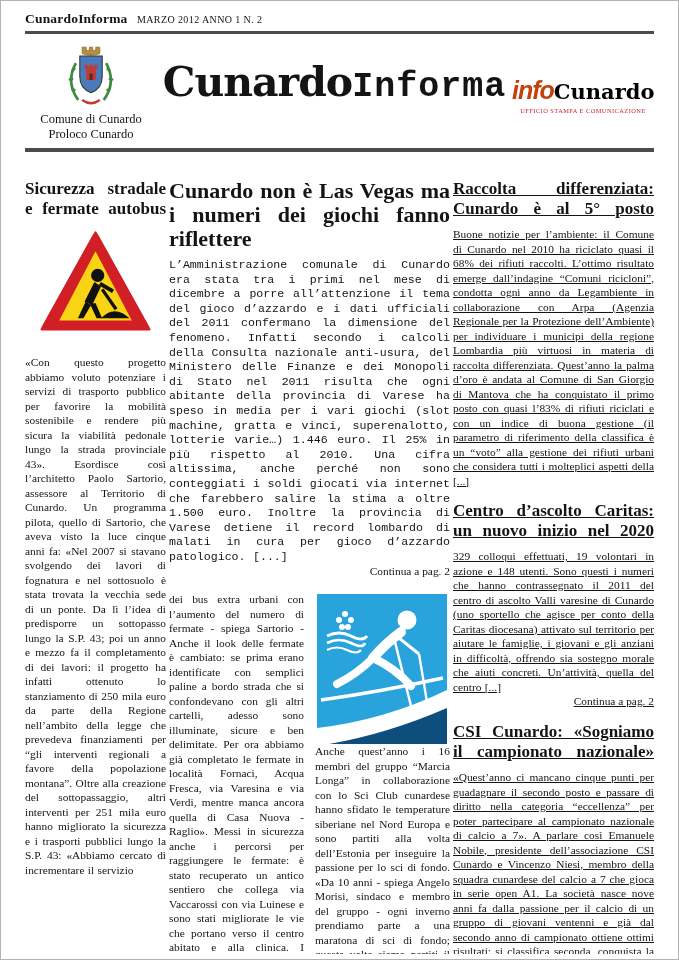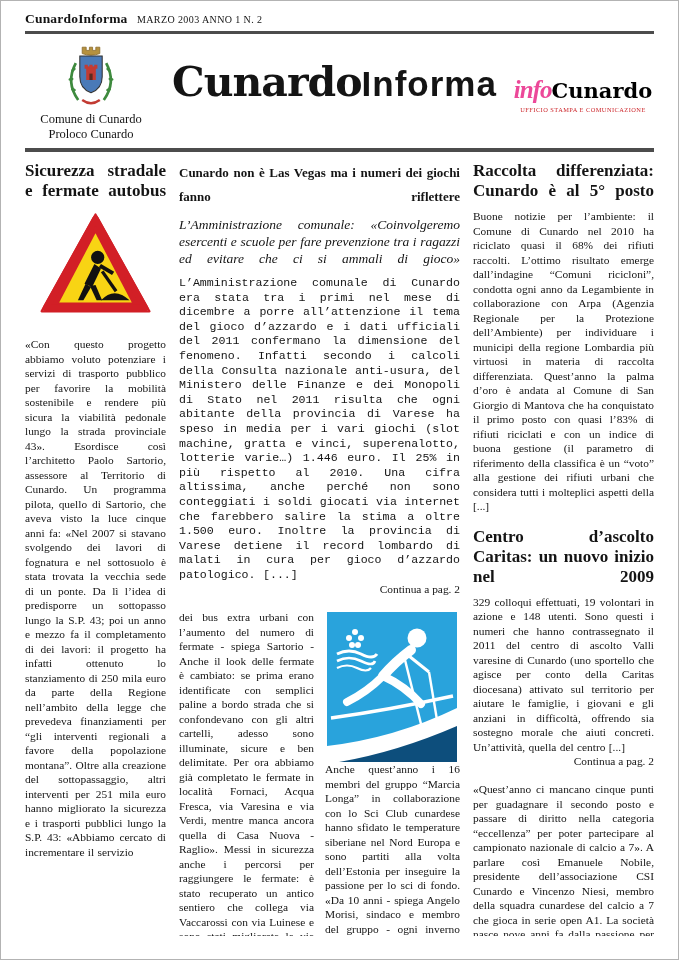--- a/index.html
+++ b/index.html
@@ -22,34 +22,34 @@
   .rule{height:3px;background:#4c4c4c;margin-top:3px;}
   .rule.thick{height:4px;margin-top:0;}
   
   .masthead{display:flex;align-items:flex-start;padding:8px 0 6px 0;}
   .org{width:132px;text-align:center;flex:none;}
   .org svg{display:block;margin:2px auto 4px auto;}
   .org-line{font-size:12.5px;line-height:15px;}
   .mast-center{flex:1;text-align:center;padding-top:16px;min-width:0;}
   .mast-title{white-space:nowrap;}
   .mast-title .t1{font-family:"DejaVu Serif",serif;font-weight:bold;font-size:41px;letter-spacing:-1px;}
-  .mast-title .t2{font-family:Liberation Sans, sans-serif;font-weight:bold;font-size:35px;letter-spacing:1px;}
+  .mast-title .t2{font-family:Liberation Mono, monospace;font-weight:bold;font-size:35px;letter-spacing:1px;}
   .tagline{font-style:italic;font-size:15.5px;margin-top:12px;white-space:nowrap;}
   .press{width:142px;flex:none;text-align:center;padding-top:34px;}
-  .press .p1{font-family:Liberation Serif, serif;font-style:italic;font-weight:bold;font-size:25px;color:#ec4899;letter-spacing:-1px;}
+  .press .p1{font-family:Liberation Sans, sans-serif;font-style:italic;font-weight:bold;font-size:25px;color:#c2410c;letter-spacing:-1px;}
   .press .p2{font-family:"DejaVu Serif",serif;font-weight:bold;font-size:21px;color:#000;}
   .press .psub{font-size:6.4px;color:#cc2429;letter-spacing:.45px;margin-top:2px;white-space:nowrap;}
   
-  .columns{display:flex;gap:13px;margin-top:9px;height:775px;overflow:hidden;}
+  .columns{display:flex;gap:3px;margin-top:27px;height:775px;overflow:hidden;}
   .col{overflow:hidden;}
   .col1{width:141px;flex:none;}
   .col2{width:281px;flex:none;}
-  .col3{flex:1;min-width:0;}
+  .col3{flex:1;min-width:0;text-decoration:underline;}
   h2.headline{margin:0 0 8px 0;font-size:17px;line-height:20px;text-align:justify;text-align-last:justify;font-weight:bold;}
-  .col2 h2.headline{font-size:13px;line-height:24px;margin-bottom:7px;}
+  .col2 h2.headline{font-size:22px;line-height:24px;margin-bottom:7px;}
   h3.headline{margin:0 0 5px 0;font-size:16.5px;line-height:19px;text-align:justify;text-align-last:justify;font-weight:bold;}
   .standfirst{font-style:italic;font-size:12px;line-height:15.5px;text-align:justify;text-align-last:justify;margin:0 0 12px 0;}
   .col2 .standfirst{font-size:13.5px;line-height:17px;margin-bottom:9px;}
   .body-text{font-size:11.4px;line-height:14.5px;text-align:justify;margin:0;word-spacing:.5px;}
   .col2 .main-body{font-size:11.6px;line-height:14.6px;font-family:Liberation Mono, monospace;}
   .continua{display:block;text-align:right;font-size:11.4px;line-height:15px;}
   .subcols{display:flex;gap:11px;margin-top:13px;}
   .subcol{flex:1;min-width:0;overflow:hidden;}
   .sign-wrap{text-align:center;margin:6px 0 14px 0;}
   .caption{font-style:italic;font-size:11.6px;line-height:14.8px;text-align:justify;text-align-last:justify;margin:7px 0 6px 0;}
@@ -57,21 +57,21 @@
   .logo-wrap{margin-top:2px;}
   .logo-wrap svg{display:block;}
 </style>
 </head>
 <body>
 
 <div class="page">
 
   <div class="topbar">
     <span class="tb-title">CunardoInforma</span>
-    <span class="tb-issue">MARZO 2003 ANNO 1 N. 2</span>
+    <span class="tb-issue">MARZO 2012 ANNO 1 N. 2</span>
   </div>
   <div class="rule"></div>
 
   <header class="masthead">
     <div class="org">
       <svg width="58" height="64" viewBox="0 0 70 80">
         <path d="M24 4 h5 v4 h4 v-4 h4 v4 h4 v-4 h5 v8 q-11 4 -22 0 z" fill="#b5913f" stroke="#8a6a28" stroke-width="1"></path>
         <path d="M21 15 h28 v26 q0 15 -14 20 q-14 -5 -14 -20 z" fill="#4a7ab8" stroke="#333" stroke-width="1.3"></path>
         <rect x="29" y="28" width="12" height="17" fill="#c23b33"></rect>
         <path d="M27 26 h4 v3 h2 v-3 h4 v3 h2 v-3 h4 v5 h-16 z" fill="#c23b33"></path>
@@ -118,21 +118,20 @@
             <path d="M60 83 Q 72 70 86 83 Z" fill="#111"></path>
           </svg>
         </div>
         <p class="body-text">«Con questo progetto abbiamo voluto potenziare i servizi di trasporto pubblico per favorire la mobilità sostenibile e rendere più sicura la viabilità pedonale lungo la strada provinciale 43». Esordisce così l’architetto Paolo Sartorio, assessore al Territorio di Cunardo. Un programma pilota, quello di Sartorio, che aveva visto la luce cinque anni fa: «Nel 2007 si stavano svolgendo dei lavori di fognatura e nel sottosuolo è stata trovata la vecchia sede di un ponte. Da lì l’idea di predisporre un sottopasso lungo la S.P. 43; poi un anno e mezzo fa il completamento di dei lavori: il progetto ha infatti ottenuto lo stanziamento di 250 mila euro da parte della Regione nell’ambito della legge che prevedeva finanziamenti per “gli interventi regionali a favore della popolazione montana”. Oltre alla creazione del sottopassaggio, altri interventi per 251 mila euro hanno migliorato la sicurezza e i trasporti pubblici lungo la S.P. 43: «Abbiamo cercato di incrementare il servizio</p>
       </article>
     </section>
 
     <section class="col col2">
       <article>
         <h2 class="headline">Cunardo non è Las Vegas ma i numeri dei giochi fanno riflettere</h2>
-        <p class="standfirst">L’Amministrazione comunale: «Coinvolgeremo esercenti e scuole per fare prevenzione tra i ragazzi ed evitare che ci si ammali di gioco»</p>
         <p class="body-text main-body">L’Amministrazione comunale di Cunardo era stata tra i primi nel mese di dicembre a porre all’attenzione il tema del gioco d’azzardo e i dati ufficiali del 2011 confermano la dimensione del fenomeno. Infatti secondo i calcoli della Consulta nazionale anti-usura, del Ministero delle Finanze e dei Monopoli di Stato nel 2011 risulta che ogni abitante della provincia di Varese ha speso in media per i vari giochi (slot machine, gratta e vinci, superenalotto, lotterie varie…) 1.446 euro. Il 25% in più rispetto al 2010. Una cifra altissima, anche perché non sono conteggiati i soldi giocati via internet che farebbero salire la stima a oltre 1.500 euro. Inoltre la provincia di Varese detiene il record lombardo di malati in cura per gioco d’azzardo patologico. [...]</p>
         <span class="continua">Continua a pag. 2</span>
       </article>
       <div class="subcols">
         <div class="subcol">
           <p class="body-text">dei bus extra urbani con l’aumento del numero di fermate - spiega Sartorio - Anche il look delle fermate è cambiato: se prima erano identificate con semplici paline a bordo strada che si confondevano con gli altri cartelli, adesso sono illuminate, sicure e ben delimitate. Per ora abbiamo già completato le fermate in località Fornaci, Acqua Fresca, via Varesina e via Verdi, mentre manca ancora quella di Casa Nuova - Raglio». Messi in sicurezza anche i percorsi per raggiungere le fermate: è stato recuperato un antico sentiero che collega via Vaccarossi con via Luinese e sono stati migliorate le vie che portano verso il centro abitato e alla clinica. I percorsi sono già agibili mentre per la fermata di via Verdi bisognerà attendere la metà di marzo: per quella data è prevista l’ispezione dell’ufficio provinciale dei trasporti per la messa in esercizio effettiva.</p>
         </div>
         <div class="subcol">
           <article>
             <div class="logo-wrap">
@@ -163,24 +162,25 @@
         </div>
       </div>
     </section>
 
     <section class="col col3">
       <article class="art-block">
         <h2 class="headline">Raccolta differenziata: Cunardo è al 5° posto</h2>
         <p class="body-text">Buone notizie per l’ambiente: il Comune di Cunardo nel 2010 ha riciclato quasi il 68% dei rifiuti raccolti. L’ottimo risultato emerge dall’indagine “Comuni ricicloni”, condotta ogni anno da Legambiente in collaborazione con Arpa (Agenzia Regionale per la Protezione dell’Ambiente) per individuare i municipi della regione Lombardia più virtuosi in materia di raccolta differenziata. Quest’anno la palma d’oro è andata al Comune di San Giorgio di Mantova che ha conquistato il primo posto con quasi l’83% di rifiuti riciclati e con un indice di buona gestione (il parametro di riferimento della classifica è un “voto” alla gestione dei rifiuti urbani che considera tutti i molteplici aspetti della [...]</p>
       </article>
       <article class="art-block">
-        <h2 class="headline">Centro d’ascolto Caritas: un nuovo inizio nel 2009</h2>
+        <h2 class="headline">Centro d’ascolto Caritas: un nuovo inizio nel 2020</h2>
         <p class="body-text">329 colloqui effettuati, 19 volontari in azione e 148 utenti. Sono questi i numeri che hanno contrassegnato il 2011 del centro di ascolto Valli varesine di Cunardo (uno sportello che agisce per conto della Caritas diocesana) attivato sul territorio per aiutare le famiglie, i giovani e gli anziani in difficoltà, offrendo sia sostegno morale che aiuti concreti. Un’attività, quella del centro [...]</p>
         <span class="continua">Continua a pag. 2</span>
       </article>
       <article class="art-block">
+        <h2 class="headline">CSI Cunardo: «Sogniamo il campionato nazionale»</h2>
         <p class="body-text">«Quest’anno ci mancano cinque punti per guadagnare il secondo posto e passare di diritto nella categoria “eccellenza” per poter partecipare al campionato nazionale di calcio a 7». A parlare così Emanuele Nobile, presidente dell’associazione CSI Cunardo e Vincenzo Niesi, membro della squadra cunardese del calcio a 7 che gioca in serie open A1. La società nasce nove anni fa dalla passione per il calcio di un gruppo di giovani ventenni e già dal secondo anno di campionato ottiene ottimi risultati: si classifica seconda, conquista la serie open A1 e si mantiene nella stessa categoria senza retrocessioni. «Quest’anno - spiega Nobile - abbiamo creato anche una squadra che vede impegnati sui campi [...]</p>
 
       </article>
     </section>
 
   </main>
 </div>
 
 </body></html>

